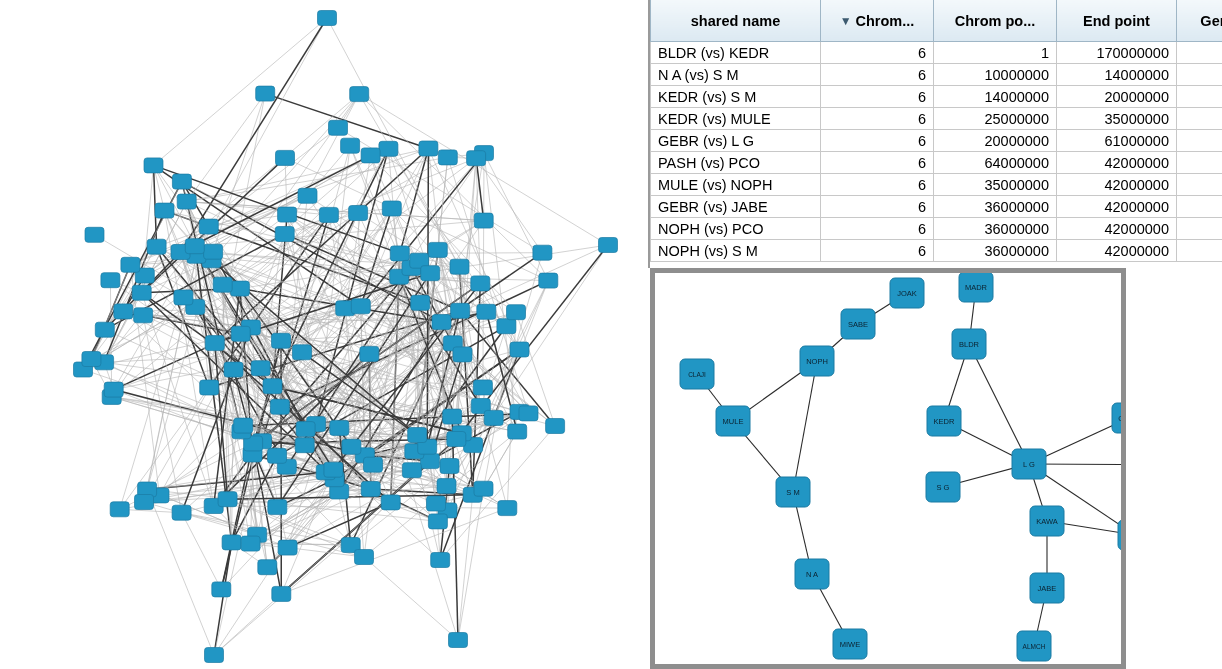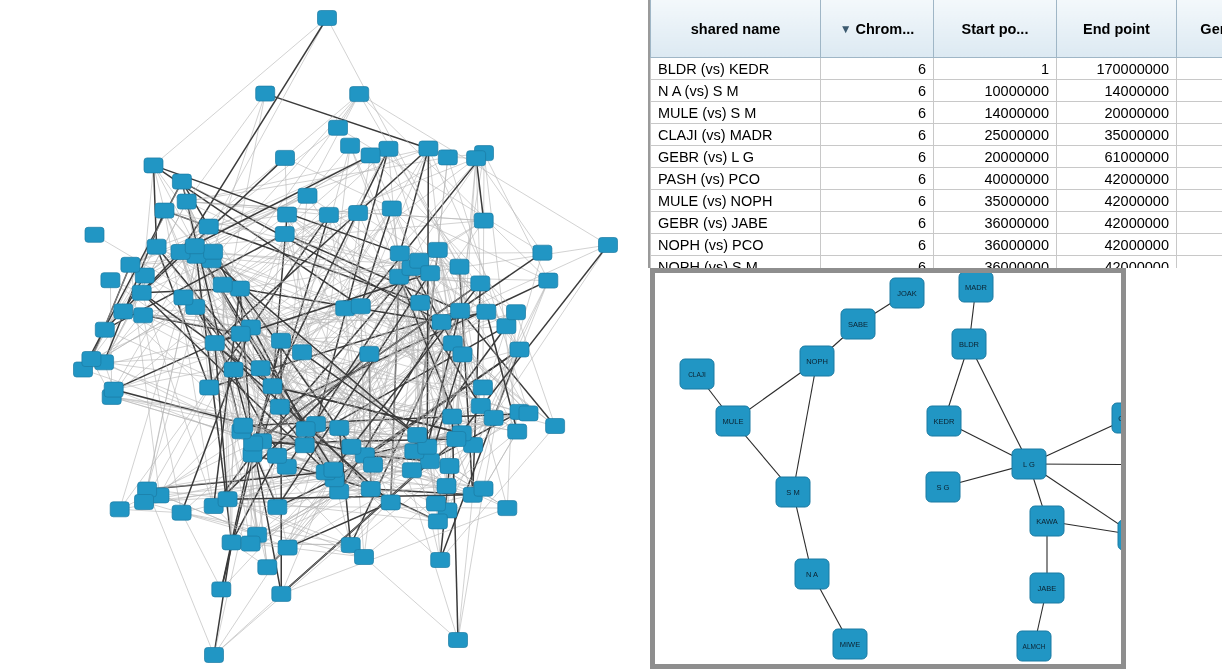--- a/index.html
+++ b/index.html
@@ -47,21 +47,21 @@
     color: #000000;
     table-layout: fixed;
   }
   table.data-table th {
     background: linear-gradient(to bottom, #f3f8fb 0%, #dce9f2 100%);
     border: 1px solid #9fb6c6;
     border-top: none;
     font-weight: bold;
     font-size: 14.5px;
     height: 23px;
-    padding: 17px 6px;
+    padding: 9px 6px;
     text-align: center;
     white-space: nowrap;
     overflow: hidden;
   }
   table.data-table th.col-name { width: 157px; }
   table.data-table th.col-chrom { width: 100px; }
   table.data-table th.col-start { width: 110px; }
   table.data-table th.col-end { width: 107px; text-align: right; }
   table.data-table th.col-gen { width: 100px; }
 
@@ -973,21 +973,21 @@
               </span>
           </th>
           <th class="col-chrom">
             <span class="th-inner">
               <span class="filter-glyph">▼</span>
               <span>Chrom...</span>
             </span>
           </th>
           <th class="col-start">
             <span class="th-inner">
-                <span>Start po...</span>
+                <span>Chrom po...</span>
               </span>
           </th>
           <th class="col-end">
             <span class="th-inner">
                 <span>End point</span>
               </span>
           </th>
           <th class="col-gen">
             <span class="th-inner">
                 <span>Genetic...</span>
@@ -1004,44 +1004,44 @@
             <td class="c-num">192.0</td>
           </tr>
           <tr>
             <td class="c-name">N A (vs) S M</td>
             <td class="c-num">6</td>
             <td class="c-num">10000000</td>
             <td class="c-num">14000000</td>
             <td class="c-num">6.6</td>
           </tr>
           <tr>
-            <td class="c-name">MULE (vs) S M</td>
+            <td class="c-name">KEDR (vs) S M</td>
             <td class="c-num">6</td>
             <td class="c-num">14000000</td>
             <td class="c-num">20000000</td>
             <td class="c-num">7.5</td>
           </tr>
           <tr>
-            <td class="c-name">CLAJI (vs) MADR</td>
+            <td class="c-name">KEDR (vs) MULE</td>
             <td class="c-num">6</td>
             <td class="c-num">25000000</td>
             <td class="c-num">35000000</td>
             <td class="c-num">5.9</td>
           </tr>
           <tr>
             <td class="c-name">GEBR (vs) L G</td>
             <td class="c-num">6</td>
             <td class="c-num">20000000</td>
             <td class="c-num">61000000</td>
             <td class="c-num">16.9</td>
           </tr>
           <tr>
             <td class="c-name">PASH (vs) PCO</td>
             <td class="c-num">6</td>
-            <td class="c-num">40000000</td>
+            <td class="c-num">64000000</td>
             <td class="c-num">42000000</td>
             <td class="c-num">11.4</td>
           </tr>
           <tr>
             <td class="c-name">MULE (vs) NOPH</td>
             <td class="c-num">6</td>
             <td class="c-num">35000000</td>
             <td class="c-num">42000000</td>
             <td class="c-num">10.5</td>
           </tr>

